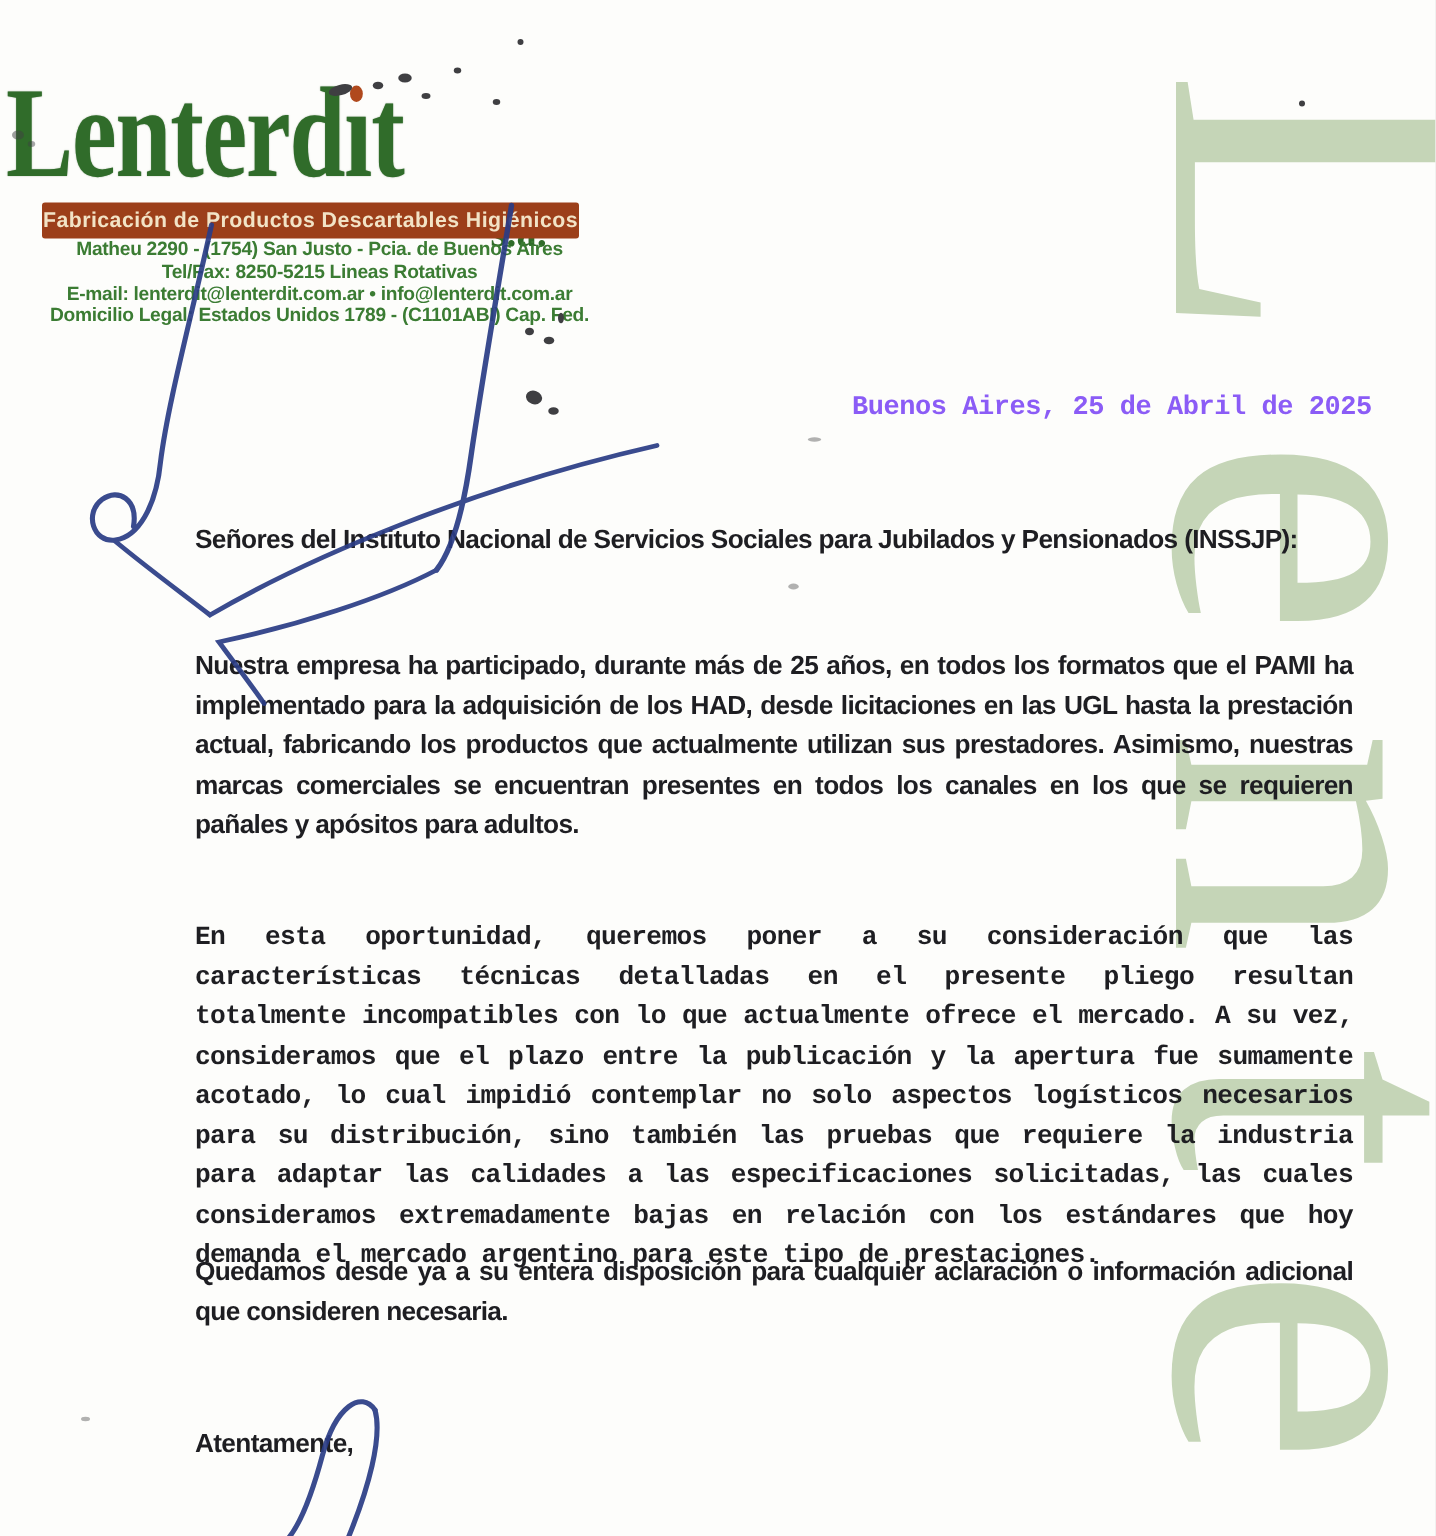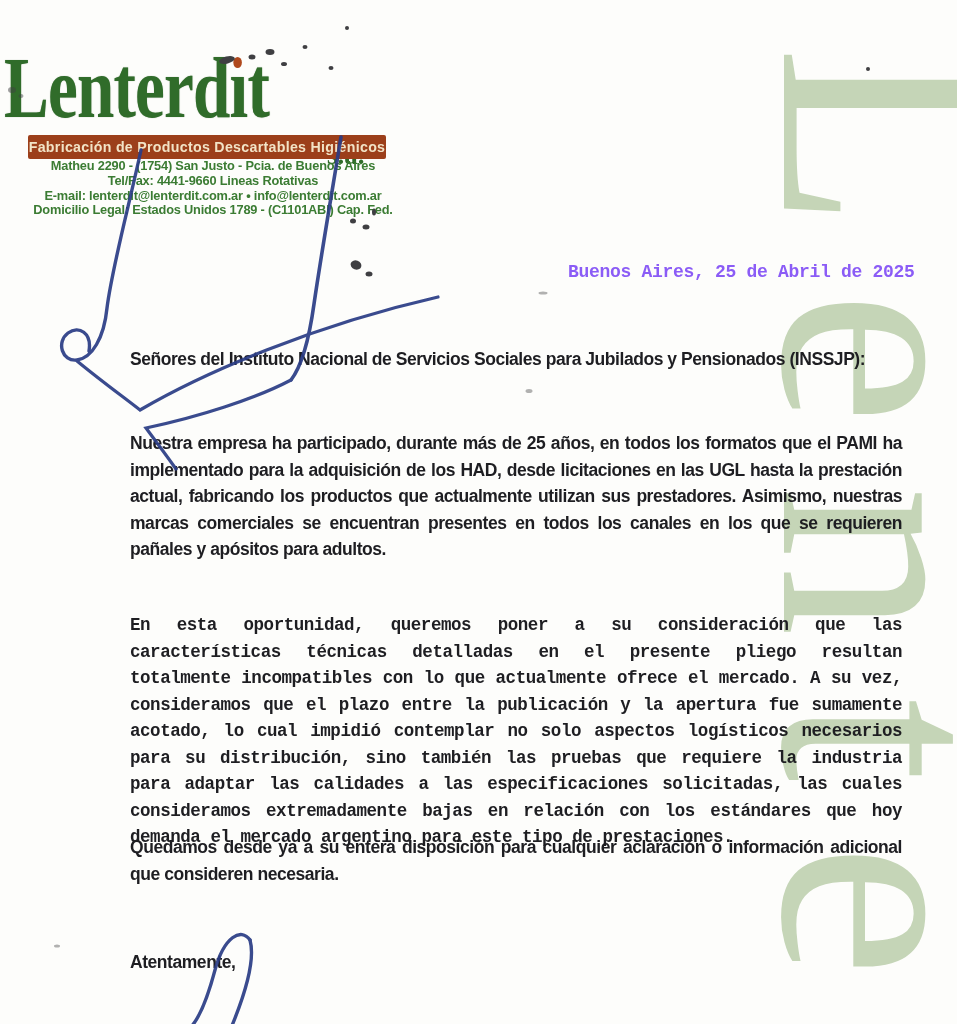--- a/index.html
+++ b/index.html
@@ -105,21 +105,21 @@
     <div class="logo-line">
       <span class="logo-word"><span>Lenterd</span><span class="logo-i">ı</span><span>t</span></span>
       <span class="logo-suffix">s.a.</span>
     </div>
   </div>
 
   <div class="banner">Fabricación de Productos Descartables Higiénicos</div>
 
   <div class="address">
     <div>Matheu 2290 - (1754) San Justo - Pcia. de Buenos Aires</div>
-    <div>Tel/Fax: 4441-9660 Lineas Rotativas</div>
+    <div>Tel/Fax: 8250-5215 Lineas Rotativas</div>
     <div>E-mail: lenterdit@lenterdit.com.ar • info@lenterdit.com.ar</div>
     <div>Domicilio Legal: Estados Unidos 1789 - (C1101ABI) Cap. Fed.</div>
   </div>
 
   <div class="date-line">Buenos Aires, 25 de Abril de 2025</div>
 
   <div class="salutation">Señores del Instituto Nacional de Servicios Sociales para Jubilados y Pensionados (INSSJP):</div>
 
   <div class="para para1">Nuestra empresa ha participado, durante más de 25 años, en todos los formatos que el PAMI ha implementado para la adquisición de los HAD, desde licitaciones en las UGL hasta la prestación actual, fabricando los productos que actualmente utilizan sus prestadores. Asimismo, nuestras marcas comerciales se encuentran presentes en todos los canales en los que se requieren pañales y apósitos para adultos.</div>
   <div class="para para2">En esta oportunidad, queremos poner a su consideración que las características técnicas detalladas en el presente pliego resultan totalmente incompatibles con lo que actualmente ofrece el mercado. A su vez, consideramos que el plazo entre la publicación y la apertura fue sumamente acotado, lo cual impidió contemplar no solo aspectos logísticos necesarios para su distribución, sino también las pruebas que requiere la industria para adaptar las calidades a las especificaciones solicitadas, las cuales consideramos extremadamente bajas en relación con los estándares que hoy demanda el mercado argentino para este tipo de prestaciones.</div>

